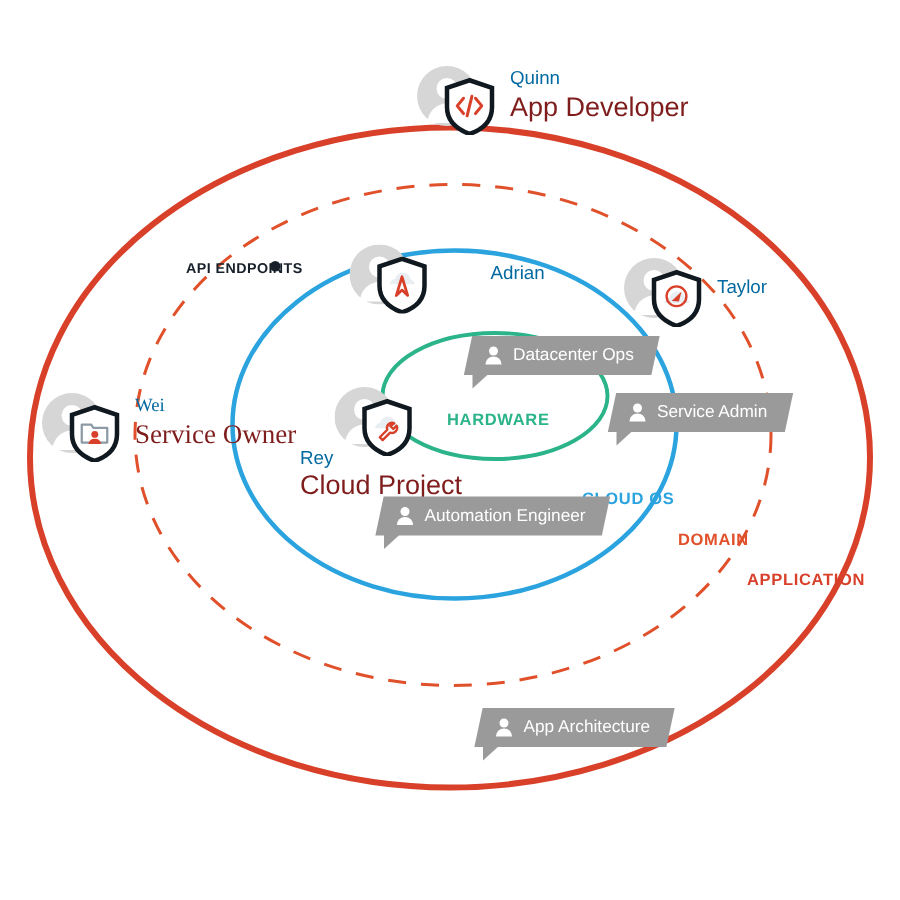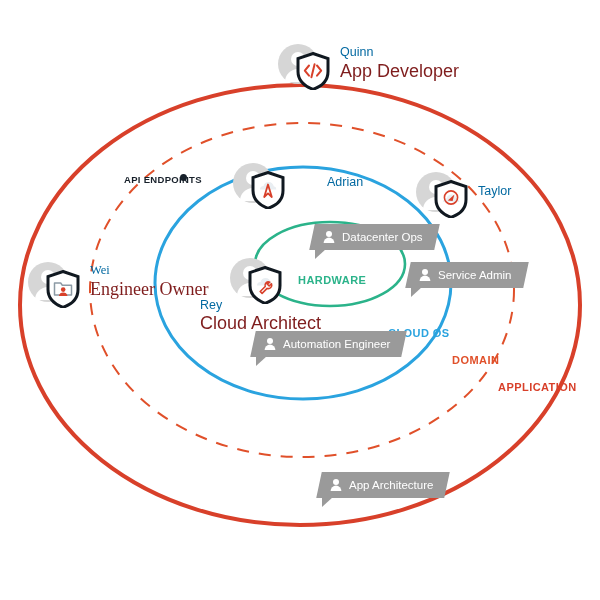--- a/index.html
+++ b/index.html
@@ -198,40 +198,40 @@
       </svg>
       <svg class="shield" viewBox="0 0 34 38">
         <path d="M17 1.5 32 6.5v13c0 9.5-6.6 15-15 17.8C9.6 34.5 2 29 2 19.5v-13z" fill="#ffffff" stroke="#101820" stroke-width="3"></path>
         <path d="M8.5 13h6.2l1.6 2.2h9.2V25H8.5z" fill="none" stroke="#8c9aa5" stroke-width="1.5" stroke-linejoin="round"></path>
         <circle cx="17.2" cy="19.6" r="2.3" fill="#d8402a"></circle>
         <path d="M12.9 26a4.4 4.4 0 0 1 8.6 0z" fill="#d8402a"></path>
       </svg>
     </div>
     <div class="ptext">
       <div class="pname">Wei</div>
-      <div class="prole">Engineer Owner</div>
+      <div class="prole">Service Owner</div>
     </div>
   </div>
 
   <div class="persona" style="left:178px;top:258px;flex-direction:column;">
     <div class="avatar">
       <svg viewBox="0 0 40 40" width="40" height="40">
         <circle cx="20" cy="20" r="20" fill="#d6d6d6"></circle>
         <circle cx="20" cy="15" r="7" fill="#ffffff"></circle>
         <path d="M7 38a13 13 0 0 1 26 0z" fill="#ffffff"></path>
       </svg>
       <svg class="shield" viewBox="0 0 34 38">
         <path d="M17 1.5 32 6.5v13c0 9.5-6.6 15-15 17.8C9.6 34.5 2 29 2 19.5v-13z" fill="#ffffff" stroke="#101820" stroke-width="3"></path>
         <path d="M9 19.5a3.6 3.6 0 0 1 3.6-3.6c.5-2.4 2.6-4 5-4 2.6 0 4.8 1.9 5.2 4.4a3.4 3.4 0 0 1 2.6 3.2z" fill="#e9eef2"></path>
         <path d="M21.8 16.2a3.4 3.4 0 0 0-4.6 4.3l-5 5 1.9 1.9 5-5a3.4 3.4 0 0 0 4.3-4.6l-2.2 2.2-2-2z" fill="none" stroke="#d8402a" stroke-width="1.6" stroke-linejoin="round"></path>
       </svg>
     </div>
     <div class="ptext">
       <div class="pname">Rey</div>
-      <div class="prole">Cloud Architect</div>
+      <div class="prole">Cloud Project</div>
     </div>
   </div>
 
   <div class="tag-wrap" style="left:312px;top:224px;">
     <div class="tag-tail"></div>
     <div class="tag">
       <svg class="tag-icon" viewBox="0 0 14 14">
         <circle cx="7" cy="4" r="3" fill="#ffffff"></circle>
         <path d="M1.6 13a5.4 5.4 0 0 1 10.8 0z" fill="#ffffff"></path>
       </svg>

